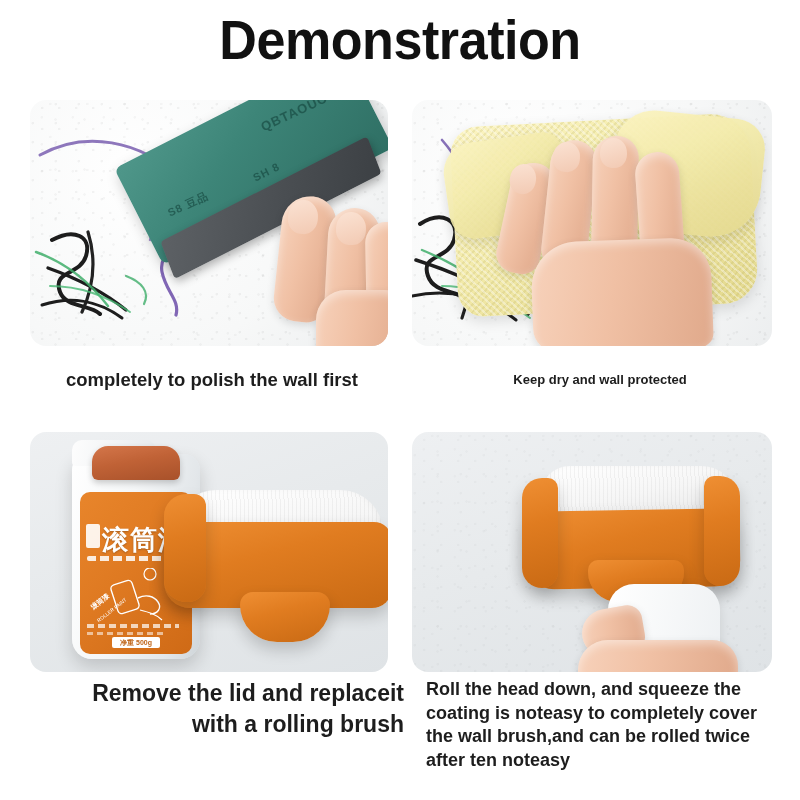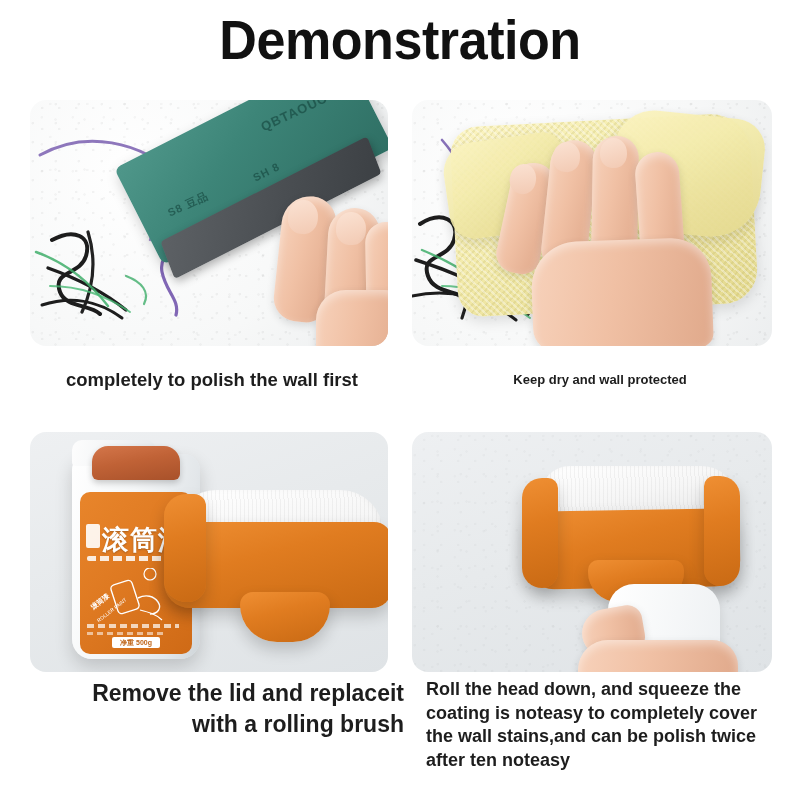--- a/index.html
+++ b/index.html
@@ -313,17 +313,17 @@
   </div>
 
   <div class="cap c3">
     <div>Remove the lid and replaceit</div>
     <div>with a rolling brush</div>
   </div>
 
   <div class="cap c4">
     <div>Roll the head down, and squeeze the</div>
     <div>coating is noteasy to completely cover</div>
-    <div>the wall stains,and can be polish twice</div>
+    <div>the wall brush,and can be rolled twice</div>
     <div>after ten noteasy</div>
   </div>
 
 </div>
 
 </body></html>

